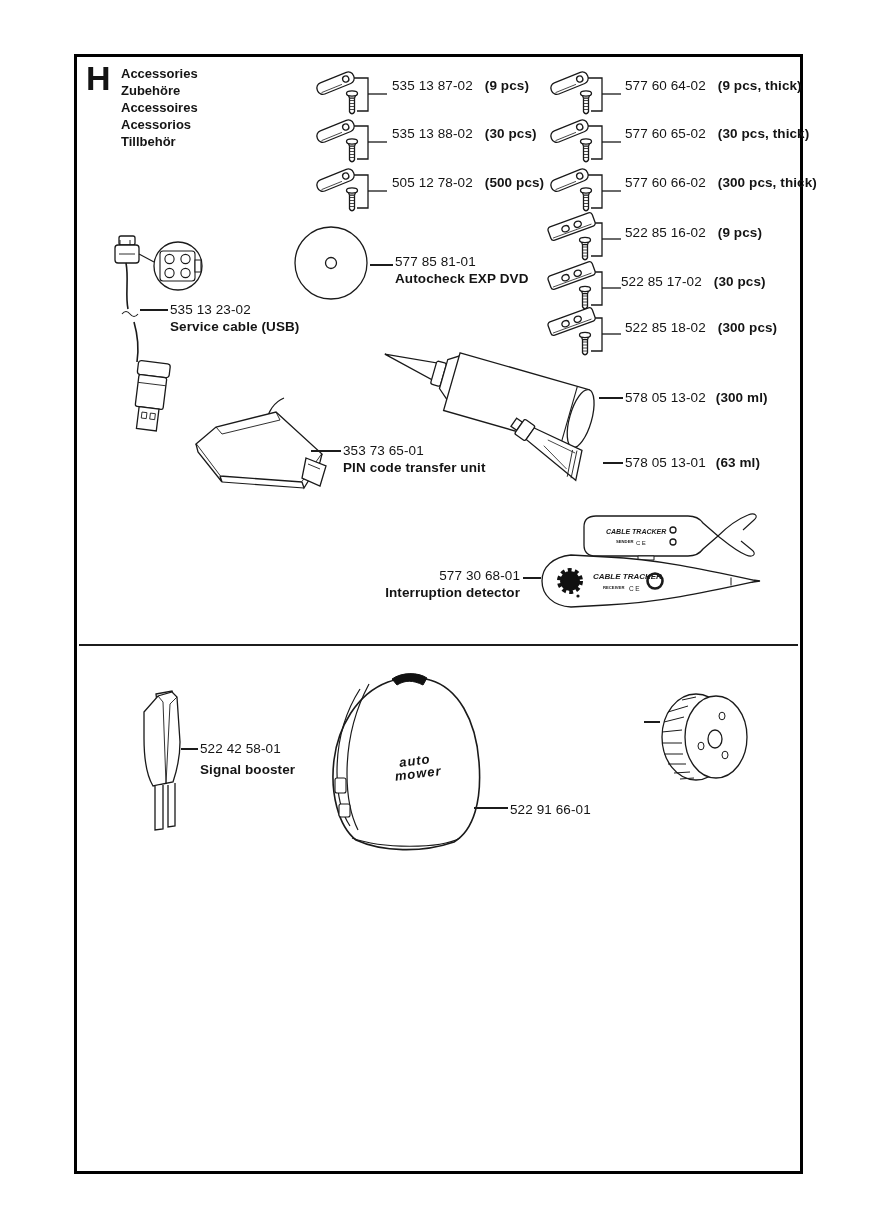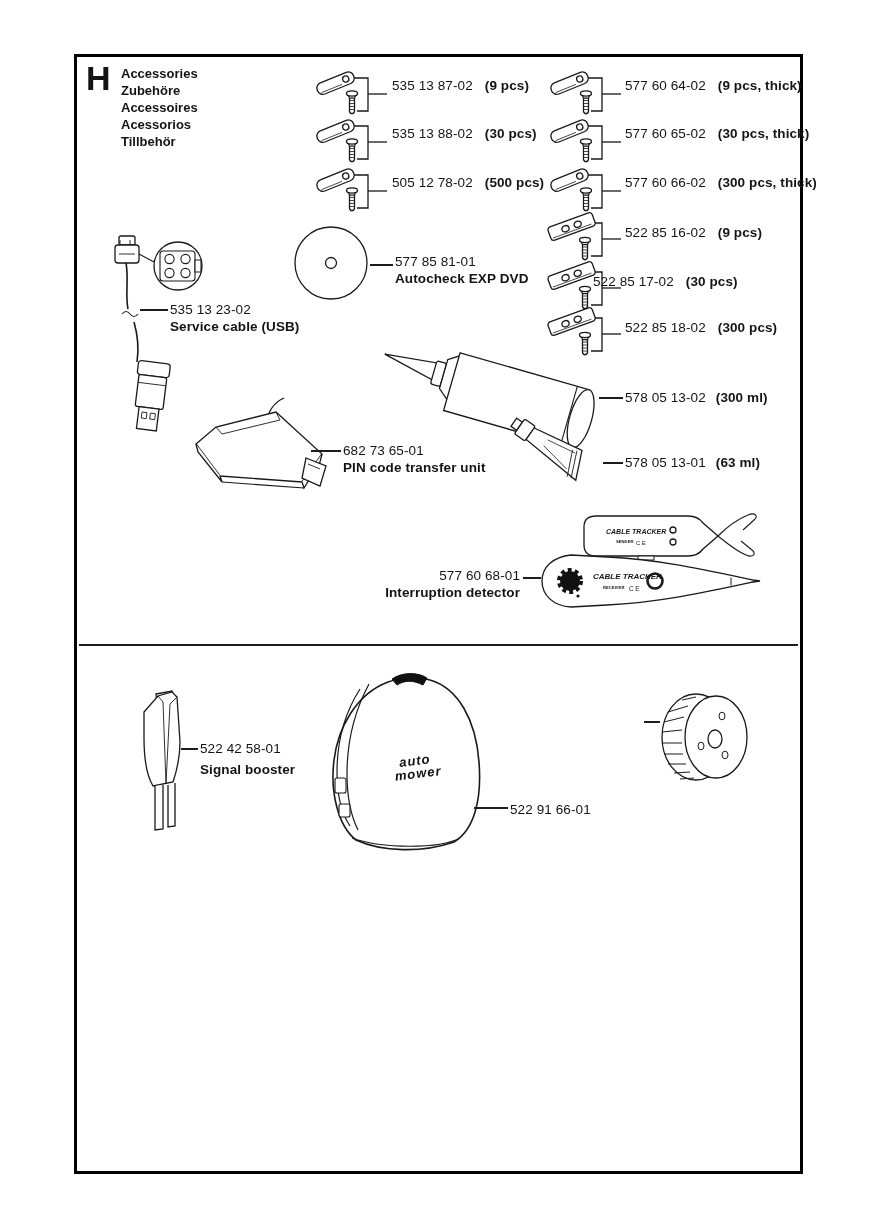--- a/index.html
+++ b/index.html
@@ -99,21 +99,21 @@
     <div class="lbl" style="left:548px;top:118px"><span>577 60 66-02</span><span class="qty">(300 pcs, thick)</span></div>
 
     <svg class="abs" style="left:474px;top:154px" width="70" height="54" viewBox="0 0 70 54">
         <use href="#blade-double"></use>
       </svg>
     <div class="lbl" style="left:548px;top:168px"><span>522 85 16-02</span><span class="qty">(9 pcs)</span></div>
 
     <svg class="abs" style="left:474px;top:203px" width="70" height="54" viewBox="0 0 70 54">
         <use href="#blade-double"></use>
       </svg>
-    <div class="lbl" style="left:516px;top:217px"><span>522 85 17-02</span><span class="qty">(30 pcs)</span></div>
+    <div class="lbl" style="left:544px;top:217px"><span>522 85 17-02</span><span class="qty">(30 pcs)</span></div>
 
     <svg class="abs" style="left:474px;top:249px" width="70" height="54" viewBox="0 0 70 54">
         <use href="#blade-double"></use>
       </svg>
     <div class="lbl" style="left:548px;top:263px"><span>522 85 18-02</span><span class="qty">(300 pcs)</span></div>
 
     <svg class="abs" style="left:25px;top:175px" width="152" height="206" viewBox="0 0 152 206" fill="none" stroke="#1a1a1a" stroke-width="1.3">
       <circle cx="76" cy="34" r="24" fill="#fff"></circle>
       <rect x="58" y="19" width="35" height="30" rx="3" fill="#fff" stroke-width="1.1"></rect>
       <circle cx="67.5" cy="27" r="4.6" fill="#fff" stroke-width="1.1"></circle>
@@ -184,21 +184,21 @@
       <path d="M16 52 L36 35 L96 20 L142 62 L122 90 L40 84 Z" fill="#fff"></path>
       <path d="M16 52 L18 60 L42 90 L40 84" fill="#fff"></path>
       <path d="M142 62 L140 70 L124 96 L122 90" fill="#fff"></path>
       <path d="M42 90 L124 96" stroke-width="1.1"></path>
       <path d="M36 35 L42 42 L100 28 L96 20" stroke-width="0.9"></path>
       <polygon points="126,66 146,74 140,94 122,86" fill="#fff"></polygon>
       <path d="M128 72 L140 77" stroke-width="0.9"></path>
     </svg>
     <div class="leader" style="left:234px;top:393px;width:30px"></div>
     <div class="lbl" style="left:266px;top:386px">
-      <div>682 73 65-01</div>
+      <div>353 73 65-01</div>
       <div class="nm">PIN code transfer unit</div>
     </div>
 
     <svg class="abs" style="left:495px;top:453px" width="196" height="54" viewBox="0 0 196 54" fill="none" stroke="#1a1a1a" stroke-width="1.3">
       <path d="M24 6 H116 Q126 6 131 13 L146 26 L131 39 Q126 46 116 46 H24 Q12 46 12 35 V17 Q12 6 24 6 Z" fill="#fff"></path>
       <rect x="66" y="46" width="16" height="4" fill="#fff" stroke-width="1"></rect>
       <circle cx="101" cy="20" r="3"></circle>
       <circle cx="101" cy="32" r="3"></circle>
       <path d="M146 26 C156 16 166 9 176 5 C183 2 187 6 182 10 L171 20" stroke-width="1.1"></path>
       <path d="M146 26 C156 34 164 41 174 45 C181 48 185 44 180 40 L169 31" stroke-width="1.1"></path>
@@ -212,21 +212,21 @@
       <path d="M194 25.5 L194 33.5" stroke-width="1"></path>
       <circle cx="33" cy="29" r="10" fill="#111" stroke="#111" stroke-width="6" stroke-dasharray="3.5 2.9"></circle>
       <circle cx="41" cy="44" r="1.6" fill="#111" stroke="none"></circle>
       <circle cx="118" cy="29" r="7.5" stroke-width="2.6"></circle>
       <text x="56" y="27" font-size="8" font-weight="700" font-style="italic" fill="#1a1a1a" stroke="none" font-family="Liberation Sans, sans-serif">CABLE TRACKER</text>
       <text x="66" y="37" font-size="4.2" font-weight="700" fill="#1a1a1a" stroke="none" font-family="Liberation Sans, sans-serif">RECEIVER</text>
       <text x="92" y="39" font-size="6.5" fill="#1a1a1a" stroke="none" letter-spacing="1.5" font-family="Liberation Sans, sans-serif">CE</text>
     </svg>
     <div class="leader" style="left:446px;top:520px;width:18px"></div>
     <div class="lbl right" style="left:263px;top:511px;width:180px">
-      <div>577 60 68-01</div>
+      <div>577 30 68-01</div>
       <div class="nm">Interruption detector</div>
     </div>
 
     <div class="divider"></div>
 
     <svg class="abs" style="left:55px;top:631px" width="64" height="150" viewBox="0 0 64 150" fill="none" stroke="#1a1a1a" stroke-width="1.3">
       <polygon points="24,6 40,3 42,11 25,14" fill="#fff"></polygon>
       <path d="M12 24 L26 8 L40 4 L45 9 L48 54 C48 68 45 82 41 94 L21 98 C15 88 12 72 12 50 Z" fill="#fff"></path>
       <path d="M26 8 L31 14 L34 96" stroke-width="0.9"></path>
       <path d="M45 9 L38 16 L34 96" stroke-width="0.9"></path>

